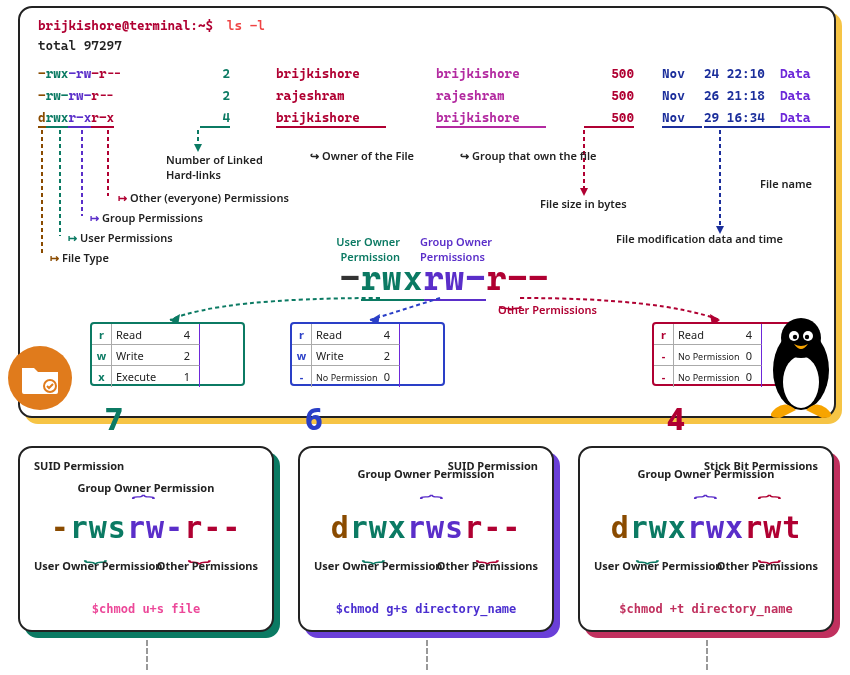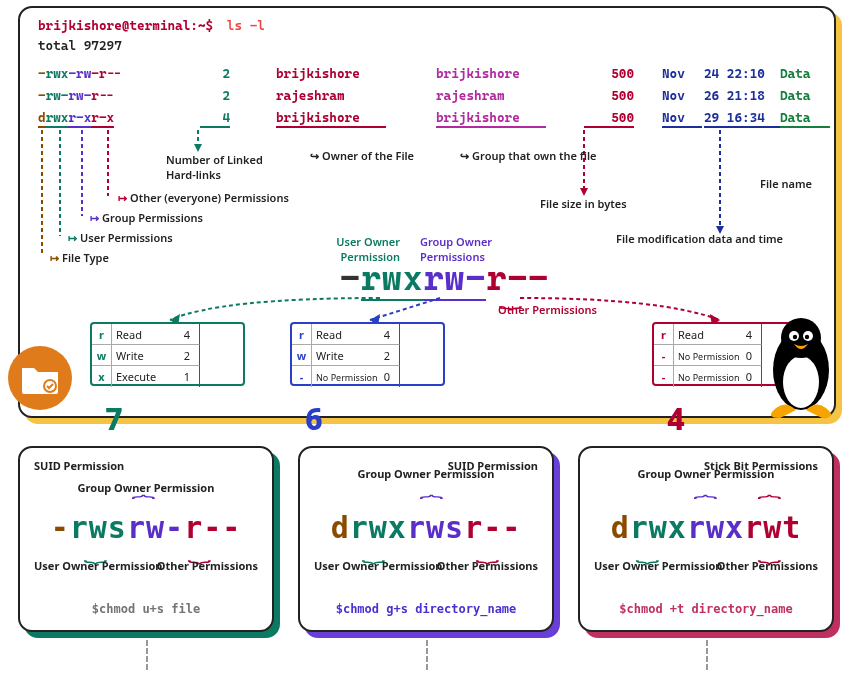--- a/index.html
+++ b/index.html
@@ -31,21 +31,21 @@
   .row { position: absolute; left: 18px; width: 790px; height: 20px; }
   .r1 { top: 58px; } .r2 { top: 80px; } .r3 { top: 102px; }
   .col { position: absolute; font-weight: 700; }
   .c-perm  { left: 0;  width: 110px; }
   .c-links { left: 162px; width: 30px; text-align:right; color:#0b7a63; }
   .c-owner { left: 238px; width: 110px; }
   .c-group { left: 398px; width: 110px; }
   .c-size  { left: 546px; width: 50px; text-align:right; color:#b00032; }
   .c-month { left: 624px; width: 40px; color:#1b2e9b; }
   .c-daytm { left: 666px; width: 80px; color:#1b2e9b; }
-  .c-name  { left: 742px; width: 50px; color:#15803d; }
+  .c-name  { left: 742px; width: 50px; color:#6d28d9; }
 
   .perm-d  { color:#8a4b00; }
   .perm-u  { color:#0b7a63; }
   .perm-g  { color:#5a2ec9; }
   .perm-o  { color:#b00032; }
   .c-owner { color:#b00032; }
   .c-group { color:#b32aa0; }
 
   .underline { border-bottom: 2px solid currentColor; padding-bottom:1px; }
 
@@ -97,21 +97,21 @@
   .spec-green  { left: 18px;  box-shadow: 6px 6px 0 0 #0b7a63; }
   .spec-purple { left: 298px; box-shadow: 6px 6px 0 0 #6a3fd8; }
   .spec-red    { left: 578px; box-shadow: 6px 6px 0 0 #c0305e; }
   .spec-title { position:absolute; left:14px; top:10px; font-size:11px; font-weight:700; }
   .spec-top-r { position:absolute; right:14px; top:10px; font-size:11px; font-weight:700; text-align:right;}
   .spec-top-m { position:absolute; left:0; right:0; top:32px; text-align:center; font-size:11px; font-weight:700;}
   .spec-perm  { position:absolute; left:0; right:0; top:62px; text-align:center; font-size:30px; font-weight:800; font-family: ui-monospace, Menlo, Consolas, monospace; letter-spacing:1px;}
   .spec-bot-l { position:absolute; left:14px; top:110px; font-size:11px; font-weight:700; text-align:left;}
   .spec-bot-r { position:absolute; right:14px; top:110px; font-size:11px; font-weight:700; text-align:right;}
   .spec-cmd   { position:absolute; left:0; right:0; bottom:14px; text-align:center; font-size:12px; font-weight:700; font-family: ui-monospace, Menlo, Consolas, monospace;}
-  .spec-green  .spec-cmd{color:#737373;}
+  .spec-green  .spec-cmd{color:#ec4899;}
   .spec-purple .spec-cmd{color:#4b2fd0;}
   .spec-red    .spec-cmd{color:#c0305e;}
 
   .brace { position:absolute; font-size:18px; transform:scaleX(2.2); }
 
   
   .stub { position:absolute; top:640px; width:0; height:30px; border-left:2px dashed #999; }
 </style>
 </head>
 <body>

